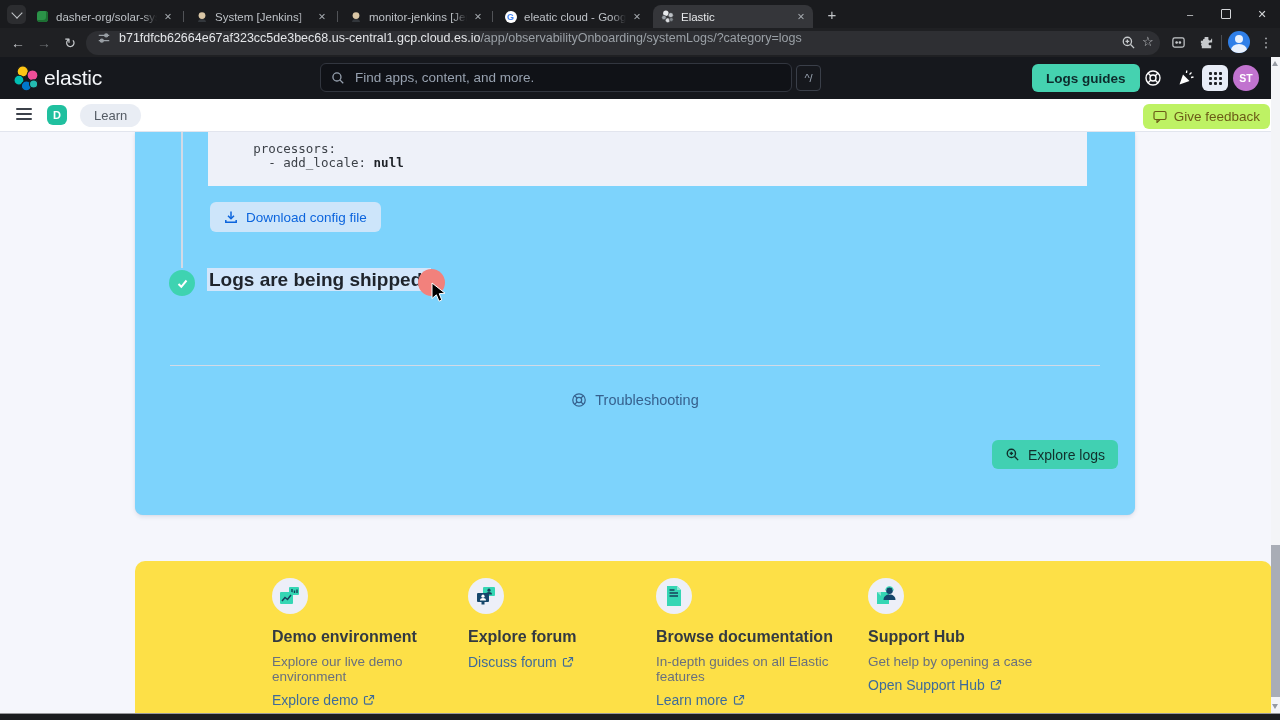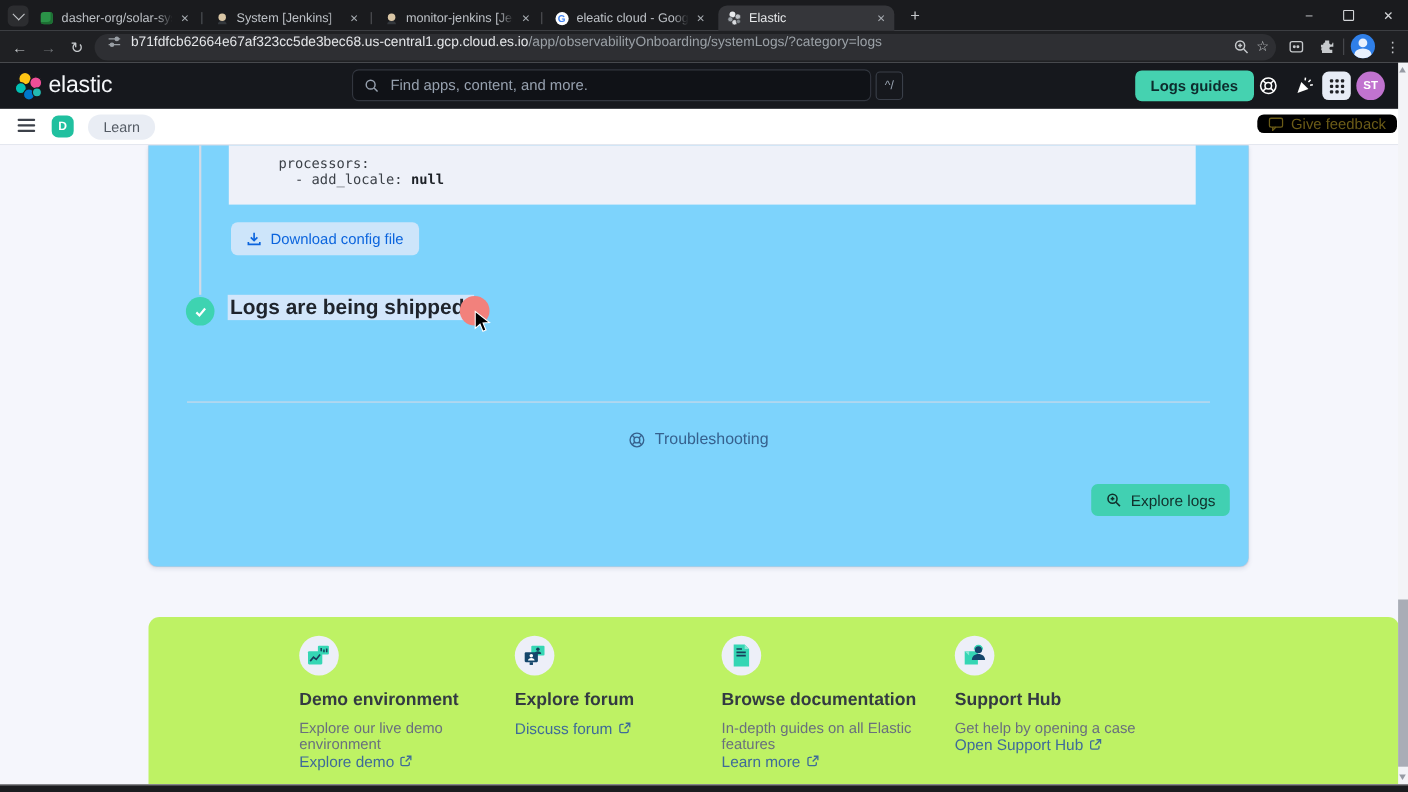--- a/index.html
+++ b/index.html
@@ -74,22 +74,22 @@
 
   
   .crumbbar{position:absolute;left:0;top:99px;right:0;height:33px;background:#fff;
     border-bottom:1px solid #e2e5ee;box-sizing:border-box;}
   .hamburger{position:absolute;left:16px;top:9px;width:16px;display:flex;flex-direction:column;gap:3px;}
   .hamburger i{height:2px;background:#3c414a;border-radius:1px;}
   .spacebadge{position:absolute;left:47px;top:6px;width:20px;height:20px;border-radius:6px;background:#20c09f;
     color:#fff;font-size:11px;font-weight:bold;display:flex;align-items:center;justify-content:center;}
   .crumbpill{position:absolute;left:80px;top:5px;height:23px;padding:0 14px;border-radius:12px;
     background:#e9edf4;color:#545b64;font-size:13px;display:flex;align-items:center;}
-  .feedback{position:absolute;right:10px;top:5px;height:17px;padding:0 10px;border-radius:6px;
-    background:#000000;color:#6b5b17;font-size:13.5px;font-weight:500;display:flex;align-items:center;gap:7px;}
+  .feedback{position:absolute;right:10px;top:5px;height:25px;padding:0 10px;border-radius:6px;
+    background:#bef264;color:#6b5b17;font-size:13.5px;font-weight:500;display:flex;align-items:center;gap:7px;}
 
   
   .pagearea{position:absolute;left:0;top:132px;right:0;bottom:7px;background:#f5f6fc;overflow:hidden;}
   .card{position:absolute;left:135px;top:0;width:1000px;height:383px;background:#7dd3fc;
     border-radius:0 0 8px 8px;box-shadow:0 2px 4px rgba(80,90,130,.14),0 0 1px rgba(80,90,130,.2);}
   .connector{position:absolute;left:46px;top:0;width:2px;height:136px;background:#d3dae6;}
   .codeblock{position:absolute;left:73px;top:0;width:879px;height:54px;background:#eef1f9;
     font-family:"DejaVu Sans Mono",monospace;font-size:12.5px;line-height:13.5px;color:#3c4148;
     padding-top:10px;box-sizing:border-box;white-space:pre;}
   .codeblock .kw{font-weight:bold;color:#1d2127;}
@@ -102,28 +102,28 @@
   .clickdot{position:absolute;left:283px;top:137px;width:27px;height:27px;border-radius:50%;
     background:#f2817c;}
   .cursor{position:absolute;left:296px;top:150px;}
   .hdivider{position:absolute;left:35px;top:233px;width:930px;height:1px;background:#d3dae6;}
   .troublerow{position:absolute;left:0;top:260px;width:100%;display:flex;align-items:center;
     justify-content:center;gap:8px;color:#36618e;font-size:14.5px;font-weight:500;}
   .explorebtn{position:absolute;left:857px;top:308px;height:29px;padding:0 13px;background:#41d0b2;
     border-radius:6px;color:#11302c;font-size:14px;font-weight:500;display:flex;align-items:center;gap:8px;}
 
   
-  .footer{position:absolute;left:135px;top:429px;width:1137px;height:152px;background:#bef264;
+  .footer{position:absolute;left:135px;top:429px;width:1137px;height:152px;background:#fde047;
     border-radius:10px 10px 0 0;}
   .fcard{position:absolute;top:0;width:186px;}
   .fc-0{left:137px;} .fc-1{left:333px;} .fc-2{left:521px;} .fc-3{left:733px;}
   .ficon{width:36px;height:36px;border-radius:50%;background:#edeff8;margin:17px 0 14px 0;
     display:flex;align-items:center;justify-content:center;}
   .ftitle{font-size:16px;font-weight:bold;color:#333a42;margin-bottom:8px;}
-  .fdesc{font-size:13.5px;color:#69707d;}
+  .fdesc{font-size:13.5px;color:#69707d;margin-bottom:8px;}
   .flink{font-size:14px;color:#3f6b99;font-weight:500;display:flex;align-items:center;gap:5px;}
 
   
   .vscroll{position:absolute;right:0;top:57px;width:9px;bottom:7px;background:#f3f4f7;}
   .vthumb{position:absolute;left:0;top:488px;width:9px;height:152px;background:#a9adb6;}
   .sarrow{position:absolute;left:1px;width:0;height:0;border-left:3.5px solid transparent;border-right:3.5px solid transparent;}
   .sarrow.up{top:4px;border-bottom:5px solid #969aa3;}
   .sarrow.down{bottom:4px;border-top:5px solid #969aa3;}
   .bottombar{position:absolute;left:0;right:0;bottom:0;height:7px;background:#1b1c1f;border-top:1px solid #98989c;box-sizing:border-box;}
 </style>

